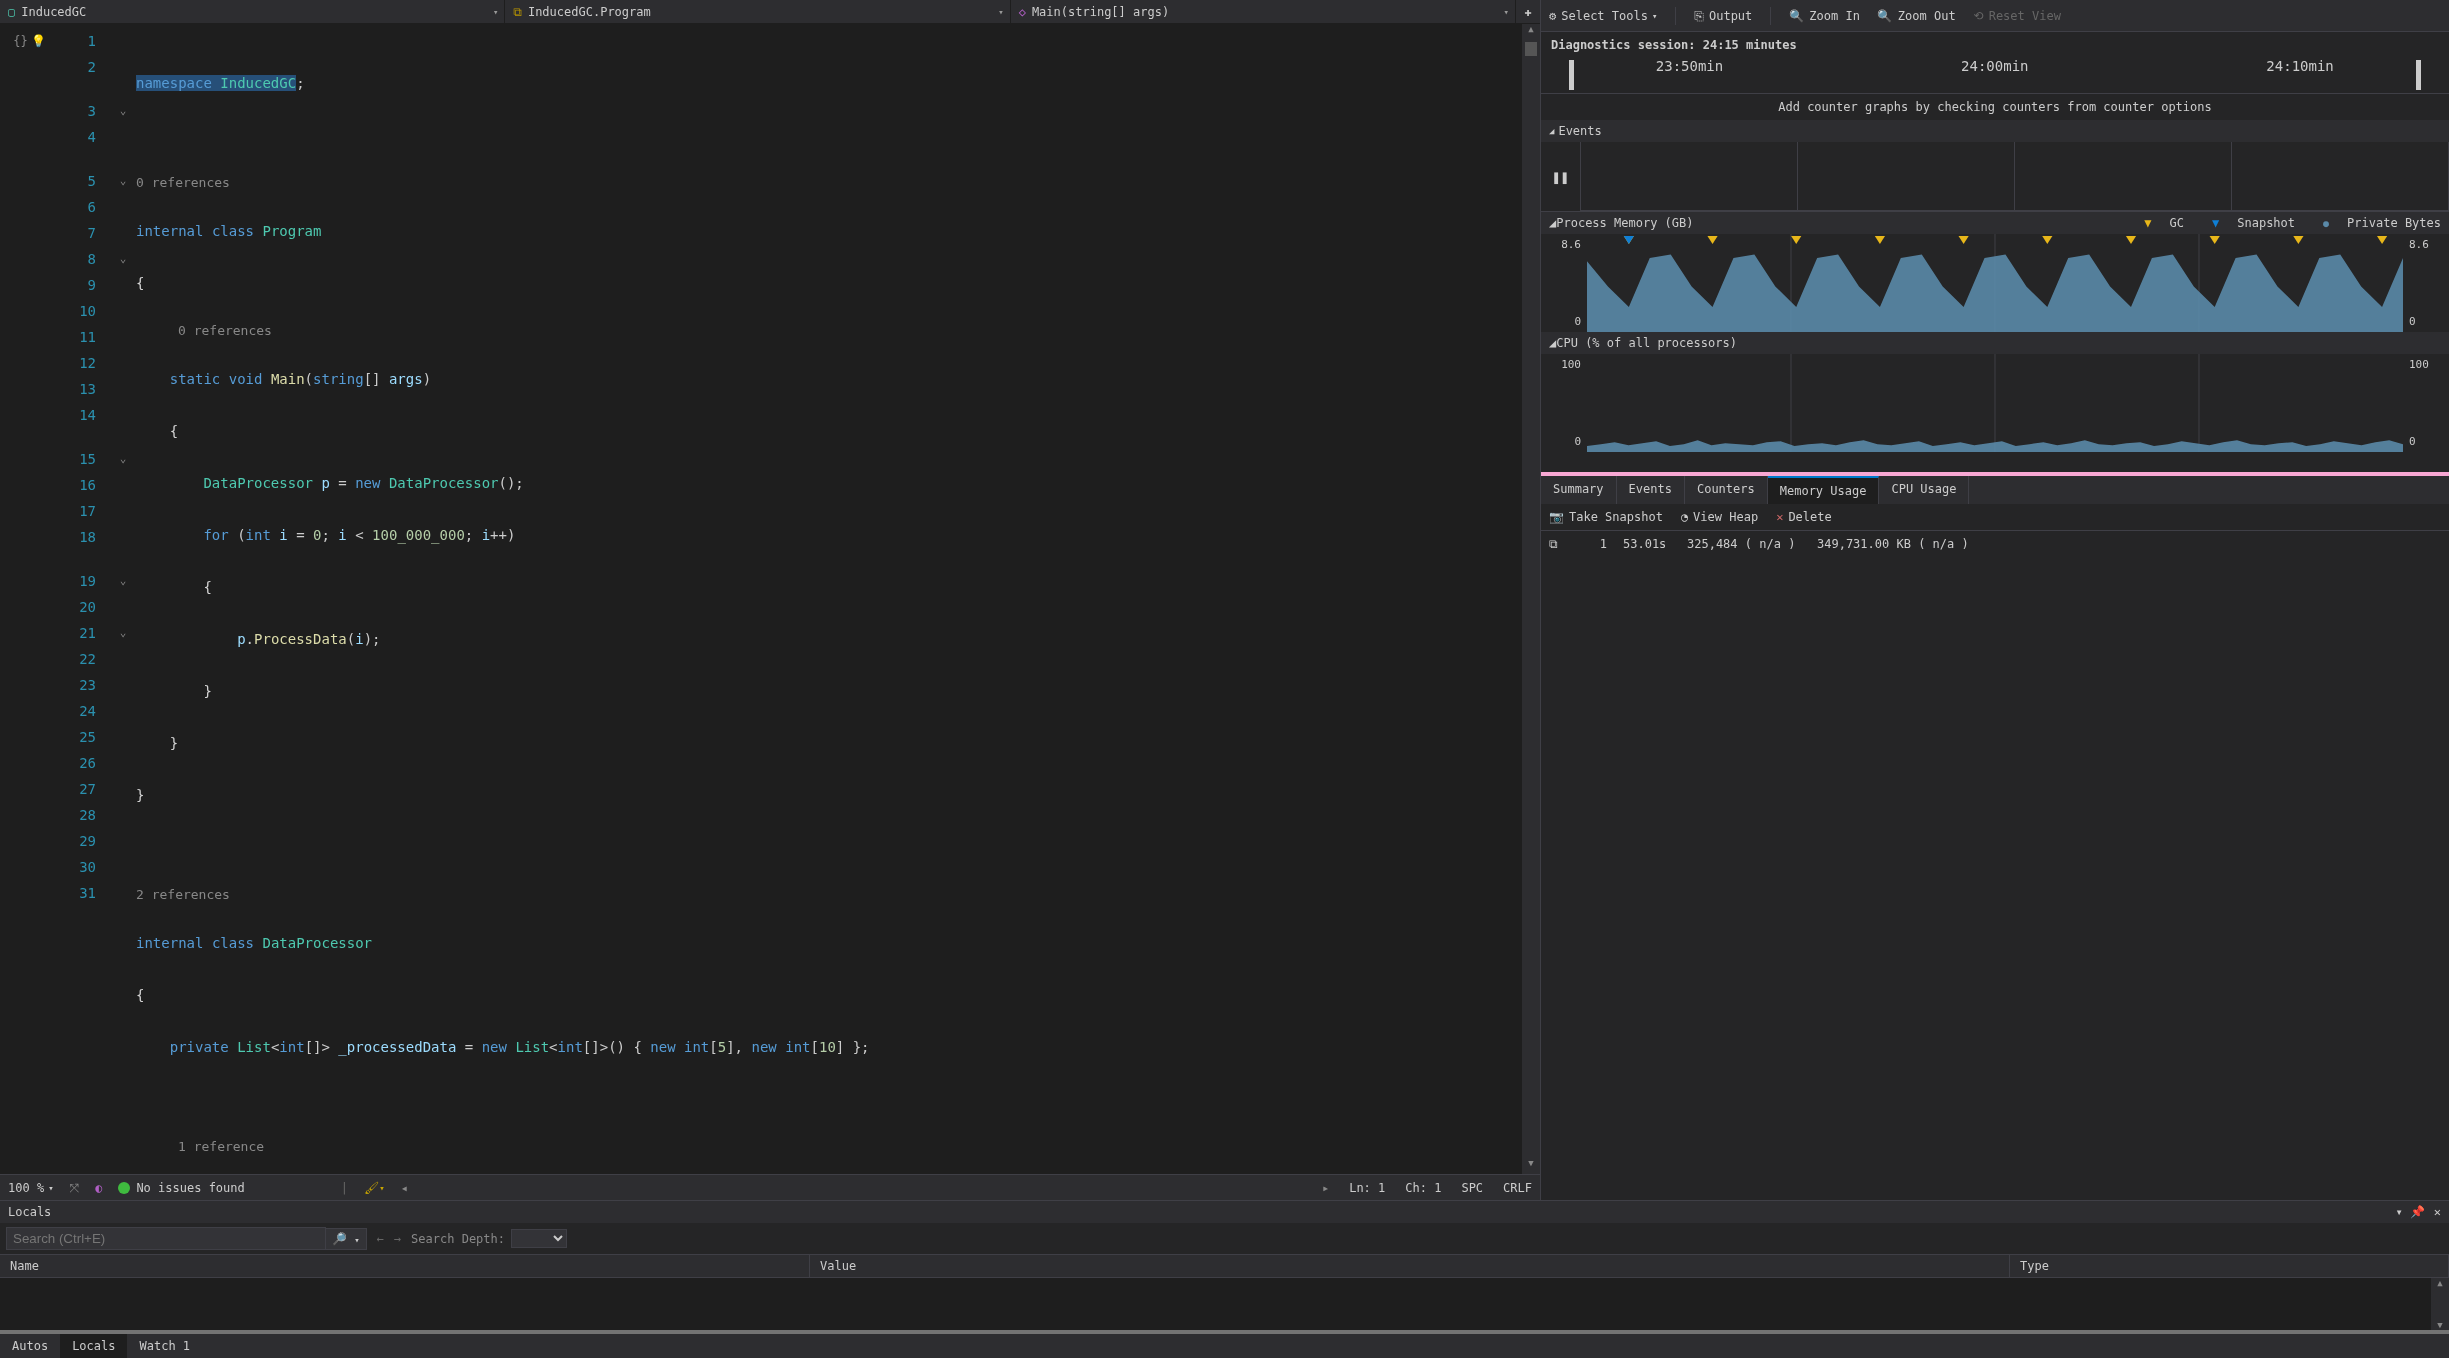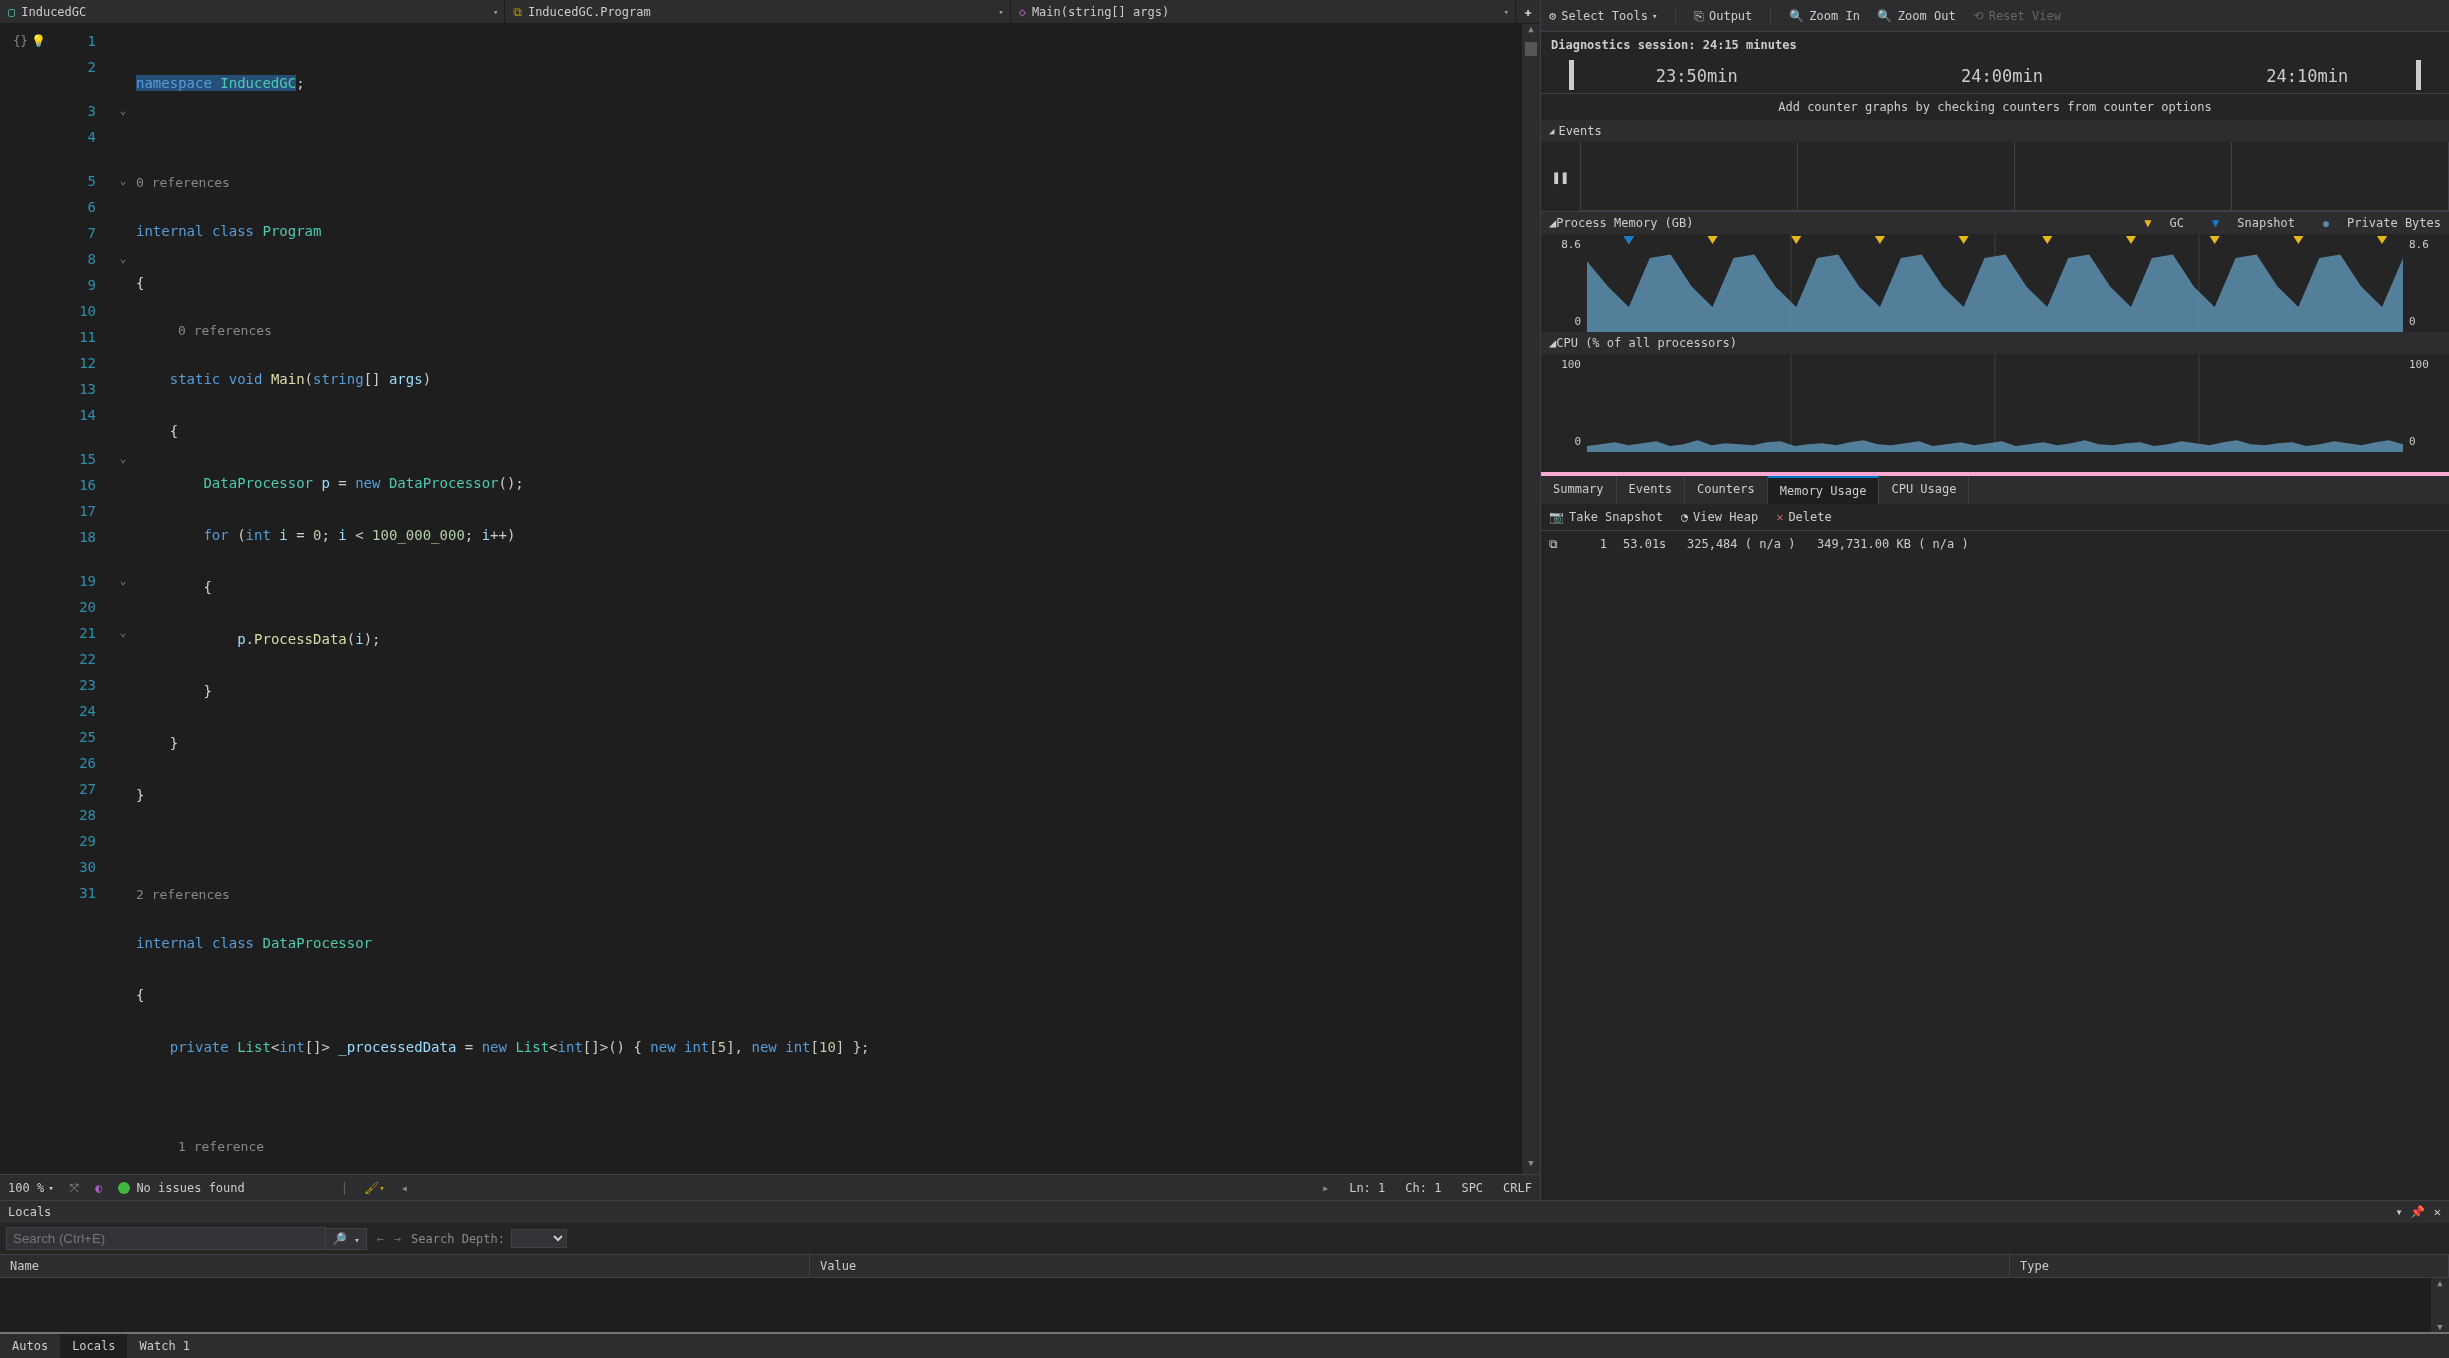--- a/index.html
+++ b/index.html
@@ -53,21 +53,21 @@
 
 
 .diag-toolbar { display: flex; align-items: center; background: #2d2d30; height: 32px; padding: 0 8px; border-bottom: 1px solid #3f3f46; }
 .diag-toolbar .tool { display: flex; align-items: center; margin-right: 18px; color: #ccc; cursor: pointer; }
 .diag-toolbar .tool.disabled { color: #666; }
 .diag-toolbar .tool .icon { margin-right: 5px; }
 
 .session-label { padding: 6px 10px; background: #252526; font-weight: 600; }
 .timeline { height: 36px; background: #252526; position: relative; border-bottom: 1px solid #3f3f46; }
 .timeline .ticks { position: absolute; top: 0; left: 30px; right: 30px; height: 100%; }
-.timeline .tick-label { position: absolute; top: 8px; font-size: 17px; color: #ccc; }
+.timeline .tick-label { position: absolute; top: 0; font-size: 14px; color: #ccc; }
 .timeline .marker { position: absolute; top: 2px; width: 5px; height: 30px; background: #ccc; }
 .hint-text { text-align: center; padding: 6px; color: #ccc; background: #252526; }
 
 .panel-header { display: flex; align-items: center; background: #2d2d30; padding: 4px 8px; }
 .panel-header .tri { margin-right: 4px; font-size: 9px; }
 .events-body { height: 70px; background: #252526; display: flex; border-bottom: 1px solid #3f3f46; }
 .events-body .pause { width: 40px; display: flex; align-items: center; justify-content: center; border-right: 1px solid #3f3f46; }
 .events-cells { flex: 1; display: flex; }
 .events-cells div { flex: 1; border-right: 1px solid #3f3f46; border-bottom: 1px solid #3f3f46; }
 
@@ -108,21 +108,21 @@
 .locals-search input { background: #333337; border: 1px solid #3f3f46; color: #ccc; padding: 3px 6px; width: 320px; }
 .locals-search .srch-btn { background: #333337; border: 1px solid #3f3f46; padding: 3px 6px; margin-left: -1px; }
 .locals-search .nav { margin-left: 10px; color: #666; }
 .locals-search .depth { margin-left: 10px; color: #888; }
 .locals-search select { background: #333337; border: 1px solid #3f3f46; color: #ccc; margin-left: 6px; width: 56px; }
 .locals-cols { display: flex; background: #2d2d30; border-bottom: 1px solid #3f3f46; }
 .locals-cols div { padding: 4px 10px; border-right: 1px solid #3f3f46; }
 .locals-body { flex: 1; background: #1e1e1e; position: relative; }
 .locals-body .sb { position: absolute; right: 0; top: 0; bottom: 0; width: 18px; background: #2d2d30; display: flex; flex-direction: column; justify-content: space-between; align-items: center; font-size: 9px; color: #888; }
 
-.bottom-tabs { display: flex; background: #2d2d30; border-top: 2px solid #737373; }
+.bottom-tabs { display: flex; background: #2d2d30; border-top: 4px solid #737373; }
 .bottom-tabs .tab { padding: 5px 12px; cursor: pointer; }
 .bottom-tabs .tab.active { background: #1e1e1e; }
 
 .scroll-v { position: absolute; right: 0; top: 0; bottom: 0; width: 18px; background: #2d2d30; }
 .scroll-v .thumb { position: absolute; left: 3px; right: 3px; background: #555; }
 .scroll-v .arr { height: 16px; text-align: center; font-size: 9px; color: #888; }
 
 </style>
 </head>
 <body>

